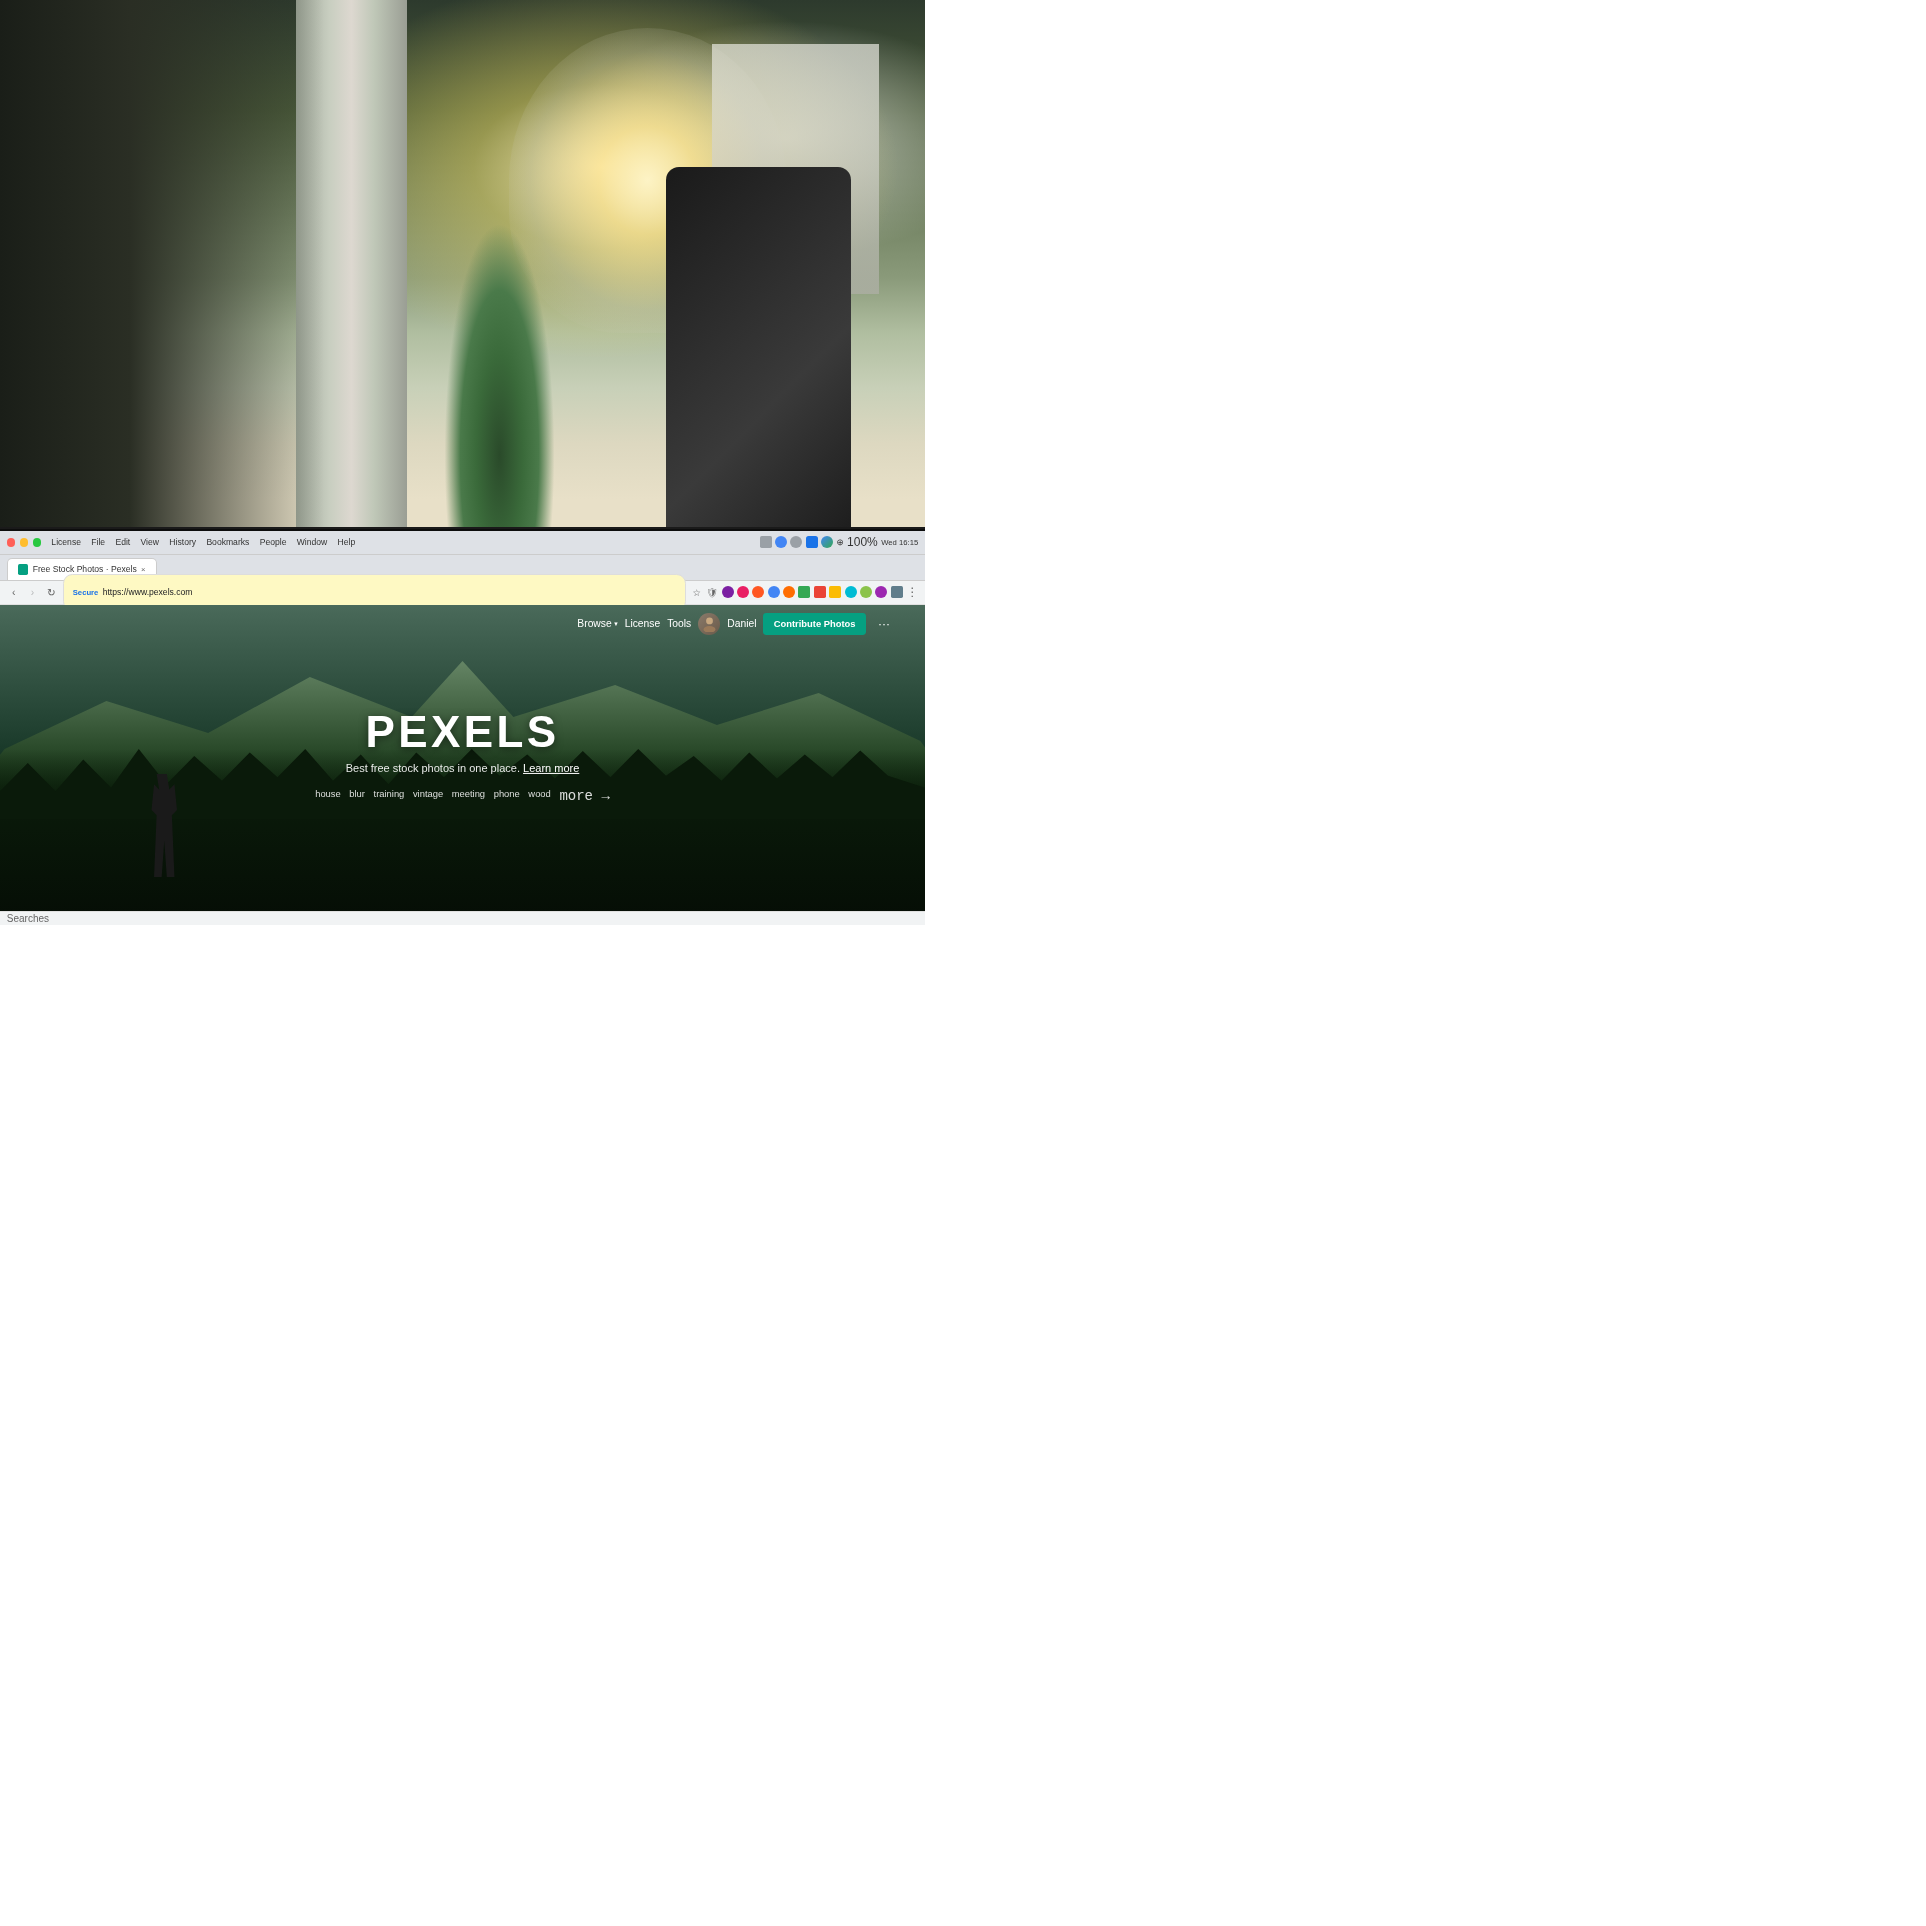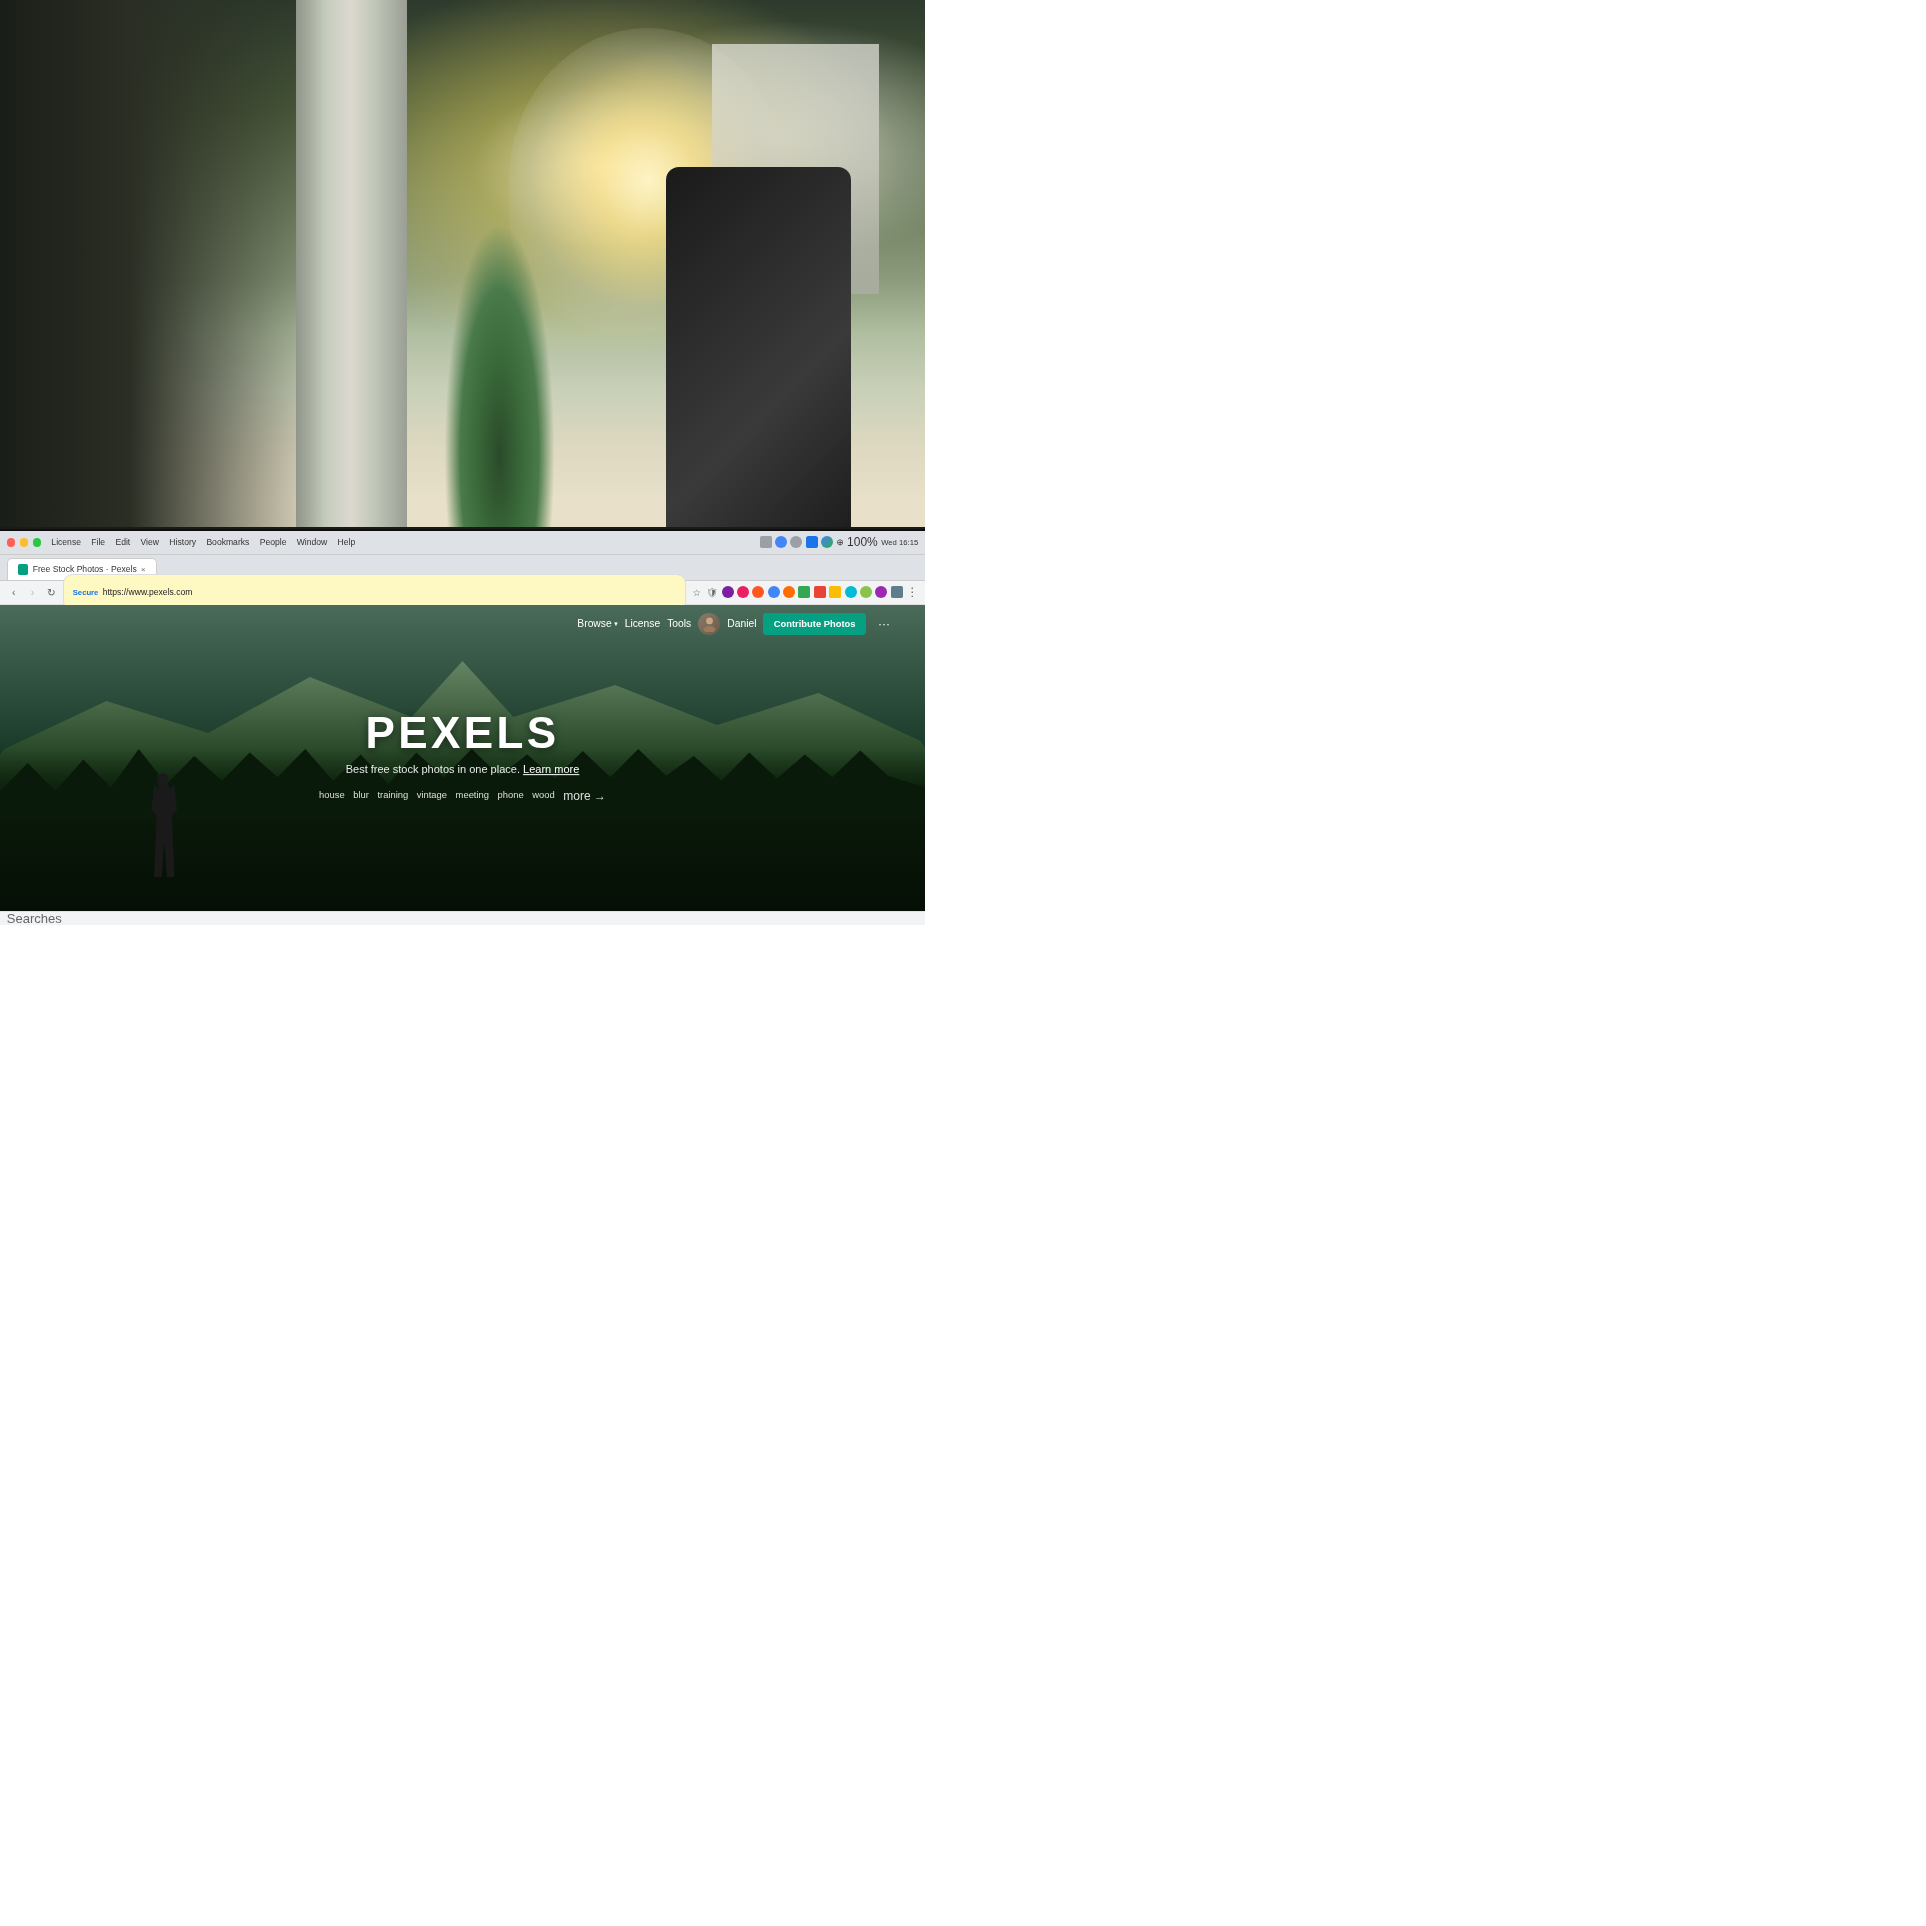--- a/index.html
+++ b/index.html
@@ -524,41 +524,42 @@
     }
 
     .hero-tag {
       font-size: 9.4px;
       color: rgba(255,255,255,0.85);
       cursor: pointer;
       text-decoration: none;
     }
 
     .hero-tag-more {
-      font-size: 12px;
+      font-size: 14px;
       color: rgba(255,255,255,0.85);
       cursor: pointer;
       display: flex;
       align-items: center;
       gap: 2.6px;
+      font-family: Liberation Mono, monospace;
     }
 
     
     .chrome-status {
       position: absolute;
       bottom: 0;
       left: 0;
       right: 0;
       height: 13.7px;
       background: #f1f3f4;
       border-top: 0.9px solid #e0e0e0;
       display: flex;
       align-items: center;
       padding: 0 6.8px;
-      font-size: 13px;
+      font-size: 10px;
       color: #666;
     }
     .ext-blue { background: #4285f4; width:12px; height:12px; border-radius: 2.6px; }
     .ext-gray { background: #9aa0a6; width:12px; height:12px; border-radius: 1.7px; }
     .ext-purple { background: #7b1fa2; width:12px; height:12px; border-radius: 1.7px; }
   </style>
 </head>
 <body>
 
 <div class="photo-background">

